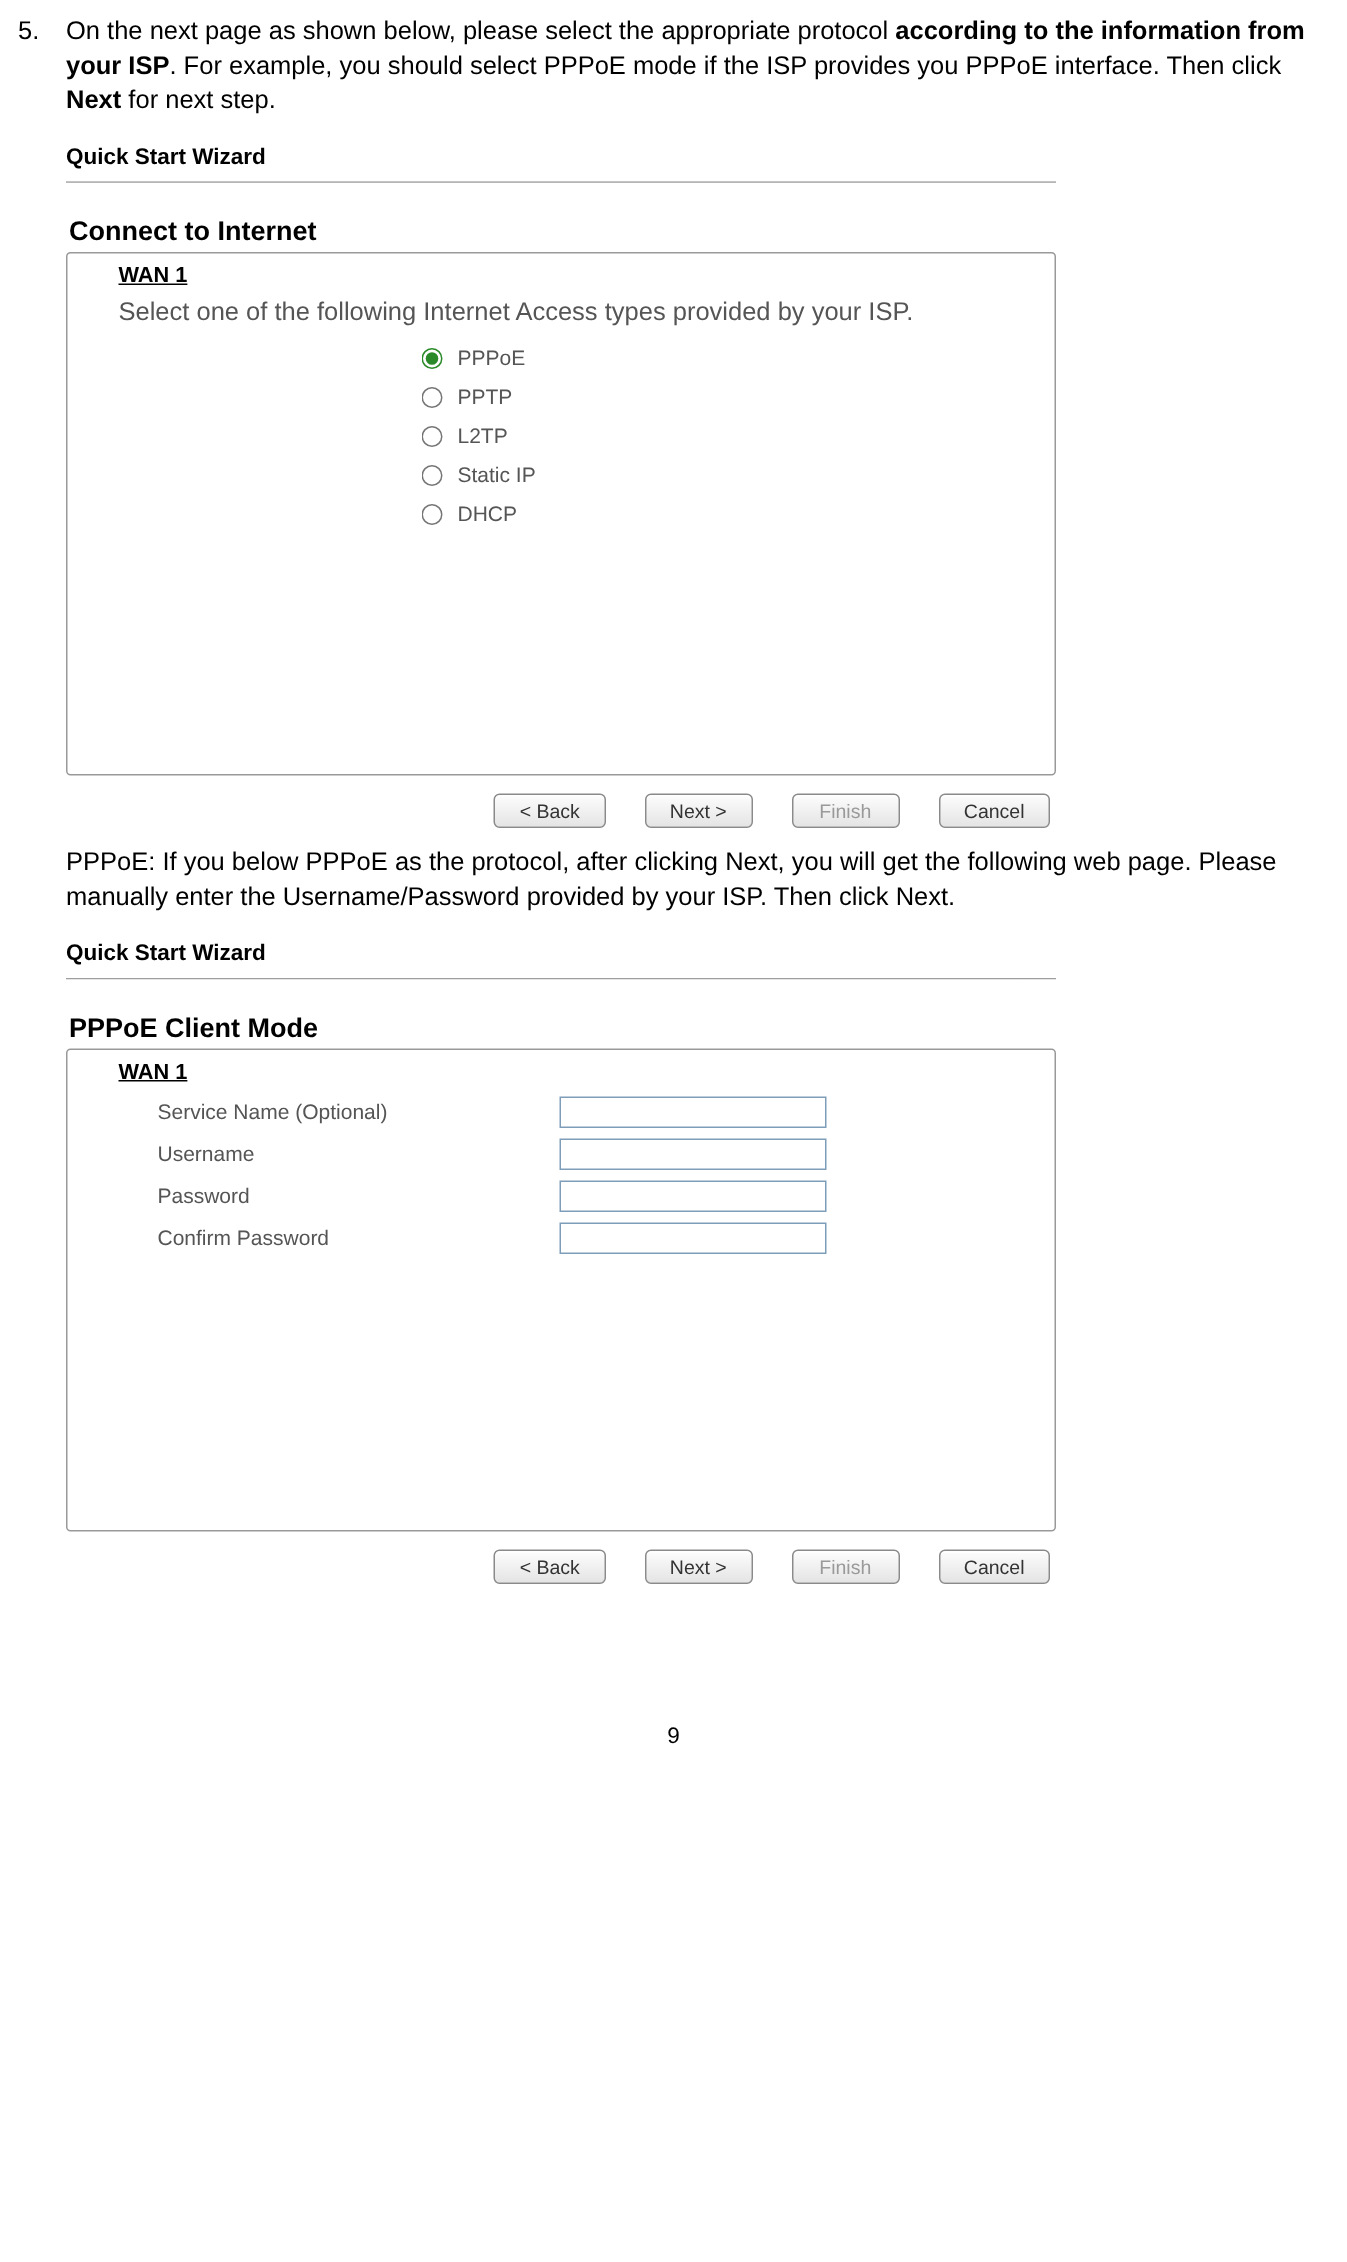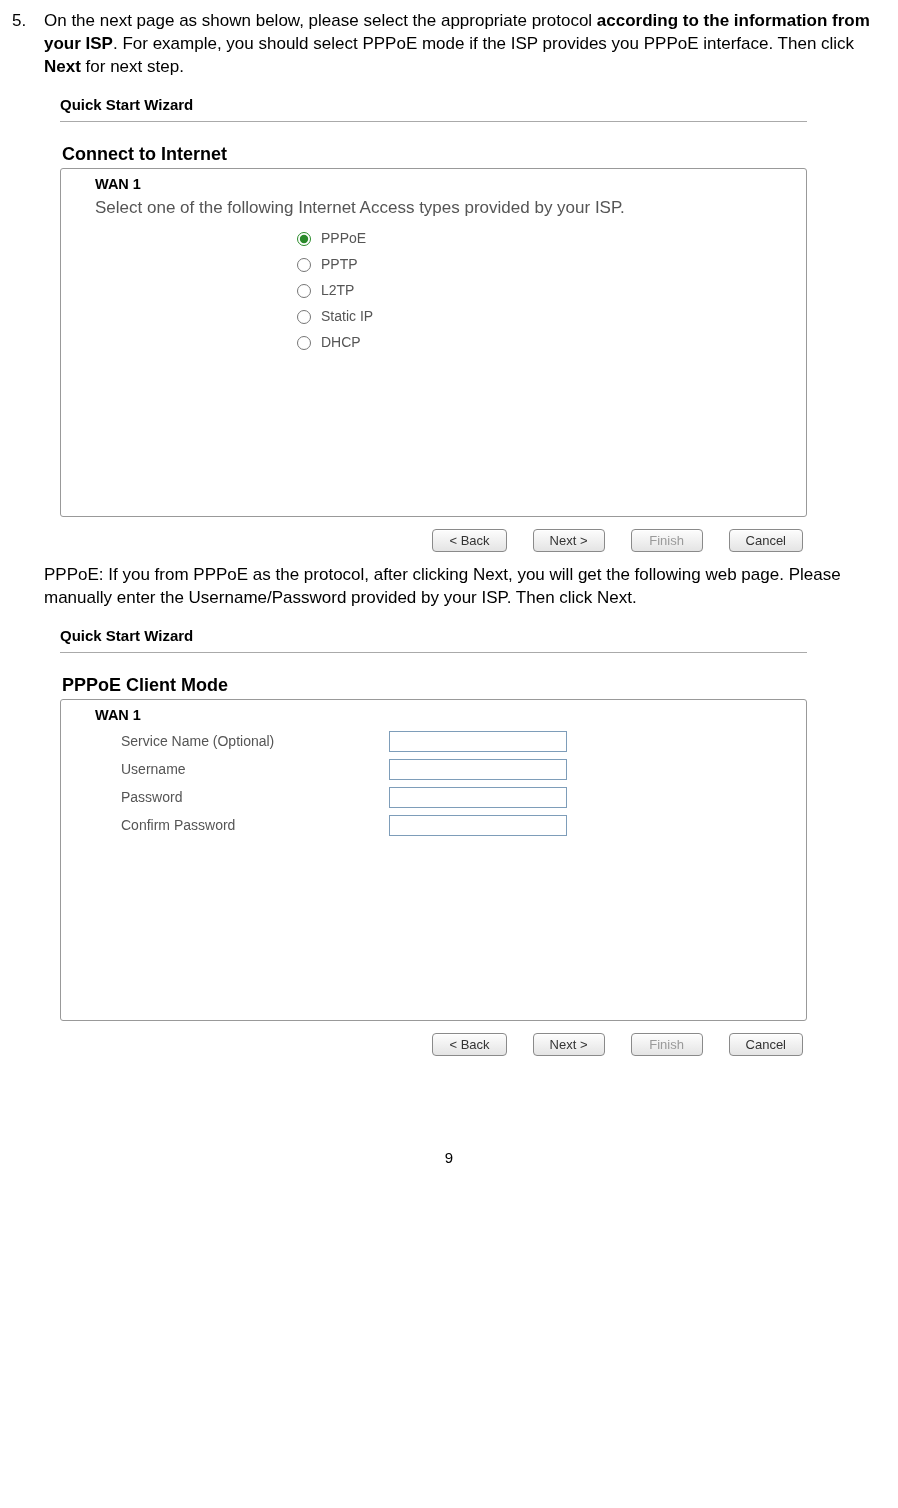--- a/index.html
+++ b/index.html
@@ -2,27 +2,27 @@
 <html><head>
 <meta charset="utf-8">
 <style>
   html,body{margin:0;padding:0;background:#fff;color:#000;font-family:"Segoe UI",Tahoma,Verdana,sans-serif;font-size:17px;line-height:1.35;}
   .page{width:898px;margin:0 auto;padding:10px 0 40px 0;box-sizing:border-box;}
   .step-row{display:flex;align-items:flex-start;padding:0 10px 0 12px;}
   .step-num{width:32px;flex:0 0 32px;font-size:17px;}
   .step-body{flex:1;font-size:17px;}
   .step-body .b{font-weight:bold;}
   .para{padding:10px 10px 0 44px;font-size:17px;}
-  .shot{margin:14px 0 0 60px;width:747px;}
+  .shot{margin:14px 0 0 44px;width:660px;}
   .wiz-title{font-family:Verdana,Tahoma,sans-serif;font-weight:bold;font-size:15px;color:#000;padding:2px 0 4px 0;}
   .hr{height:1px;background:linear-gradient(to bottom,#888,#ccc);margin:2px 0 20px 0;}
   .section-title{font-family:Verdana,Tahoma,sans-serif;font-weight:bold;font-size:18px;color:#000;padding:0 0 2px 2px;}
   .panel{border:1px solid #999;border-radius:3px;background:#fff;box-shadow:0 0 0 0;}
   .panel-inner{padding:6px 10px 10px 34px;font-family:Verdana,Tahoma,sans-serif;font-size:14px;color:#444;}
-  .wan{font-weight:bold;color:#000;font-size:14.5px;padding-bottom:2px;}
+  .wan{font-weight:bold;color:#000;font-size:14.5px;padding-bottom:2px;text-decoration:underline;}
   .instr{color:#555;font-size:17px;padding-bottom:6px;}
   .radio-list{padding-left:202px;}
   .radio-row{display:flex;align-items:center;height:26px;color:#555;}
   .radio-row input{margin:0 10px 0 0;}
   .radio-row input[type=radio]{width:14px;height:14px;accent-color:#2a8a2a;}
   .panel-pad{height:150px;}
   .btn-row{display:flex;justify-content:flex-end;gap:26px;padding:12px 4px 2px 0;}
   button.wiz{font-family:Tahoma,Verdana,sans-serif;font-size:13px;color:#333;background:linear-gradient(#fdfdfd,#e4e4e4);border:1px solid #8a8a8a;border-radius:4px;padding:3px 16px;min-width:72px;box-shadow:0 1px 0 #fff inset;}
   button.wiz.disabled{color:#9a9a9a;padding-left:16px;}
   .form-table{padding-left:26px;}
@@ -79,21 +79,21 @@
     </div>
     <div class="btn-row">
       <button class="wiz">&lt; Back</button>
       <button class="wiz">Next &gt;</button>
       <button class="wiz disabled">Finish</button>
       <button class="wiz">Cancel</button>
     </div>
   </div>
 
   <div class="para">
-    <span class="b">PPPoE:</span><span> If you from </span><span class="b">PPPoE</span><span> as the protocol, after clicking </span><span class="b">Next</span><span>, you will get the following web page. Please manually enter the Username/Password provided by your ISP. Then click </span><span class="b">Next</span><span>.</span>
+    <span class="b">PPPoE:</span><span> If you below </span><span class="b">PPPoE</span><span> as the protocol, after clicking </span><span class="b">Next</span><span>, you will get the following web page. Please manually enter the Username/Password provided by your ISP. Then click </span><span class="b">Next</span><span>.</span>
   </div>
 
   <div class="shot">
     <div class="wiz-title">Quick Start Wizard</div>
     <div class="hr"></div>
     <div class="section-title">PPPoE Client Mode</div>
     <div class="panel">
       <div class="panel-inner">
         <div class="wan">WAN 1</div>
         <div class="form-table">

